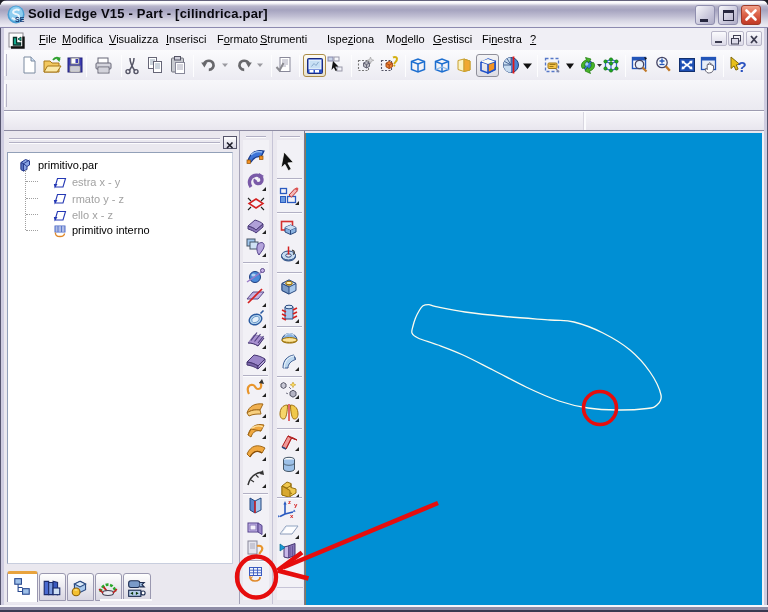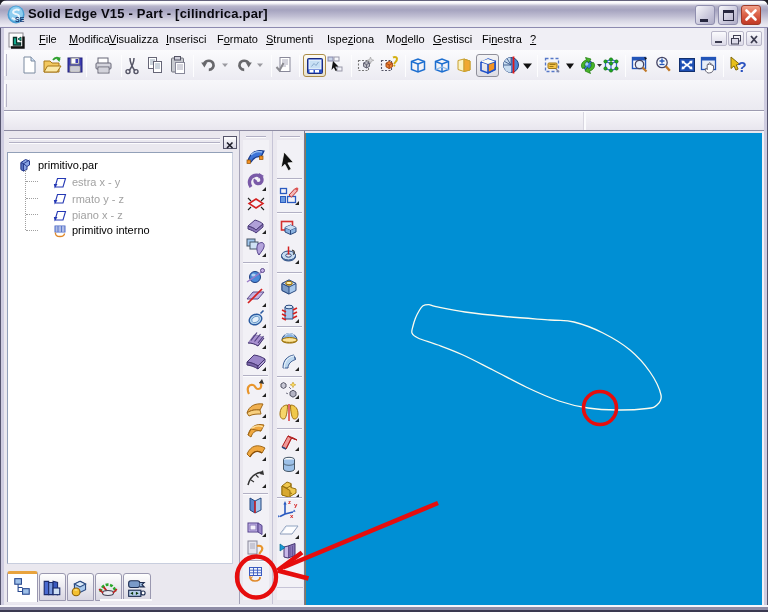--- a/index.html
+++ b/index.html
@@ -38,25 +38,25 @@
 
 <div class="a" id="menubar" style="left:0;top:28px;width:768px;height:22px;background:#f0eff5"></div>
 
 <svg class="a" style="left:8px;top:32px" width="17" height="17" viewBox="0 0 17 17">
     <rect x="1" y="1" width="14" height="14" fill="#fdfdfd" stroke="#88868e"></rect>
     <path d="M15.5 4.5V15.5H3" stroke="#111" stroke-width="2.4" fill="none"></path>
     <path d="M5.5 5.5h3v5.5h4v2h-7z" fill="#18c8a8" stroke="#0a3028" stroke-width="1.4"></path>
     <path d="M10 7l3-2v4z" fill="#18c8a8" stroke="#0a3028" stroke-width=".8"></path>
   </svg>
 <div class="mi" style="left:39px"><u>F</u>ile</div>
-<div class="mi" style="left:69px"><u>M</u>odifica</div>
+<div class="mi" style="left:62px"><u>M</u>odifica</div>
 <div class="mi" style="left:109px"><u>V</u>isualizza</div>
 <div class="mi" style="left:166px"><u>I</u>nserisci</div>
 <div class="mi" style="left:217px">F<u>o</u>rmato</div>
-<div class="mi" style="left:266px"><u>S</u>trumenti</div>
+<div class="mi" style="left:260px"><u>S</u>trumenti</div>
 <div class="mi" style="left:327px">Ispe<u>z</u>iona</div>
 <div class="mi" style="left:386px">Mo<u>d</u>ello</div>
 <div class="mi" style="left:433px"><u>G</u>estisci</div>
 <div class="mi" style="left:482px">Fi<u>n</u>estra</div>
 <div class="mi" style="left:530px"><u>?</u></div>
 
 <div class="a" style="left:711px;top:31px;width:16px;height:15px;border:1px solid #b8b6c8;border-radius:2px;background:linear-gradient(#fbfbfd,#dcdae8)">
     <div class="a" style="left:3px;top:9px;width:7px;height:2px;background:#3c3c50"></div>
   </div>
 <div class="a" style="left:728px;top:31px;width:16px;height:15px;border:1px solid #b8b6c8;border-radius:2px;background:linear-gradient(#fbfbfd,#dcdae8)"><svg width="14" height="13" viewBox="0 0 14 13">
@@ -303,21 +303,21 @@
     <path d="M3 12L5.5 3.5h8L11 12zM3 12l1.5-2.5h-2z" fill="none" stroke="#2438b4" stroke-width="1.1"></path>
   </svg>
 <svg class="a" style="left:52px;top:191px" width="15" height="14" viewBox="0 0 15 14">
     <path d="M3 12L5.5 3.5h8L11 12zM3 12l1.5-2.5h-2z" fill="none" stroke="#2438b4" stroke-width="1.1"></path>
   </svg>
 <svg class="a" style="left:52px;top:207.5px" width="15" height="14" viewBox="0 0 15 14">
     <path d="M3 12L5.5 3.5h8L11 12zM3 12l1.5-2.5h-2z" fill="none" stroke="#2438b4" stroke-width="1.1"></path>
   </svg>
 <div class="treerow gray" style="left:72px;top:176px">estra x - y</div>
 <div class="treerow gray" style="left:72px;top:192.5px">rmato y - z</div>
-<div class="treerow gray" style="left:72px;top:209px">piano x - z</div>
+<div class="treerow gray" style="left:72px;top:209px">ello x - z</div>
 <svg class="a" style="left:52px;top:222.5px" width="16" height="15" viewBox="0 0 16 15">
     <rect x="3" y="3" width="10" height="6" fill="#f0f4fc" stroke="#3a5ac0" stroke-width=".9"></rect>
     <path d="M3 5h10M3 7h10M6 3v6M9.5 3v6" stroke="#3a5ac0" stroke-width=".7"></path>
     <path d="M3.5 9.5c-.5 2.5 1.2 4 4.5 4 2.8 0 4.5-1.2 4.5-3" stroke="#e08828" stroke-width="1.4" fill="none"></path>
   </svg>
 <div class="treerow" style="left:72px;top:224px">primitivo interno</div>
 
 <div class="a" style="left:7px;top:571px;width:31px;height:31px;background:#fff;border:1px solid #9a98b0;border-bottom:0;border-top:3px solid #e8a33d;border-radius:3px 3px 0 0"></div>
 <svg class="a" style="left:12px;top:577px" width="20" height="20" viewBox="0 0 18 18">
     <rect x="2.5" y="1.5" width="6" height="5" fill="#9ec0e8" stroke="#2a4a90"></rect>

